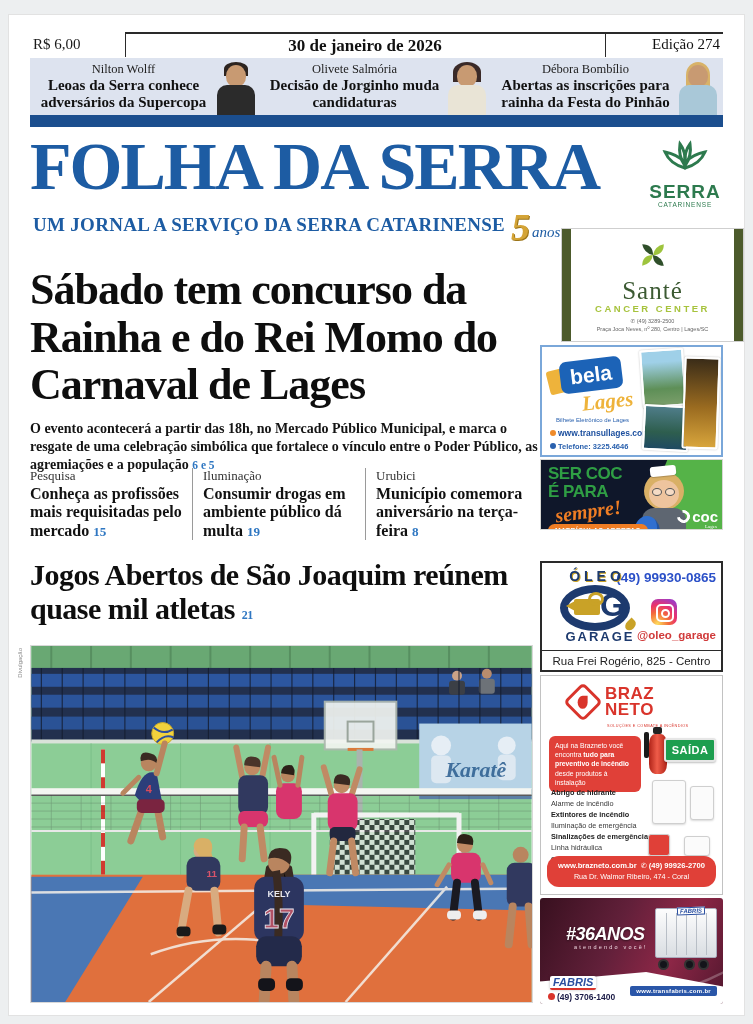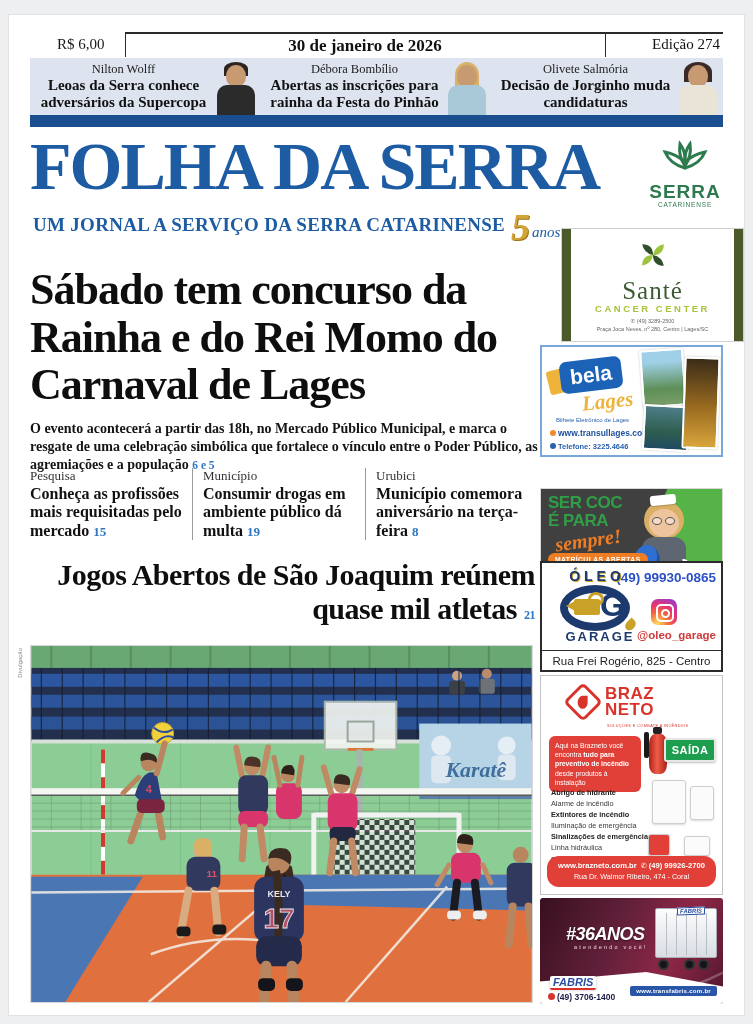--- a/index.html
+++ b/index.html
@@ -2,21 +2,21 @@
 <html><head>
 <meta charset="utf-8">
 <style>
   * { margin:0; padding:0; box-sizing:border-box; }
   html,body { width:753px; height:1024px; }
   body { background:#edeff0; font-family:"Liberation Serif", serif; position:relative; overflow:hidden; }
   .page { position:absolute; left:8px; top:14px; width:737px; height:1002px; background:#fff; border:1px solid #e2e2e2; }
   .abs { position:absolute; }
 
   
-  .price { left:33px; top:36px; font-size:15px; color:#1a1a1a;margin-left:24px; }
+  .price { left:33px; top:36px; font-size:15px; color:#1a1a1a; }
   .topline { left:125px; top:32px; width:598px; border-top:2px solid #2a2a2a; }
   .vdiv { top:32px; height:25px; border-left:1px solid #2a2a2a; }
   .vd1 { left:125px; } .vd2 { left:605px; }
   .date { left:200px; top:36px; width:330px; text-align:center; font-weight:bold; font-size:17px; color:#111; }
   .edition { left:608px; top:36px; width:112px; text-align:right; font-size:15px; color:#111; }
 
   
   .teasers { left:30px; top:58px; width:693px; height:57px; background:#dde3ef; display:flex; }
   .tz { flex:1; position:relative; padding:4px 50px 2px 6px; }
   .tz .nm { text-align:center; font-size:12.5px; color:#222; }
@@ -48,21 +48,21 @@
 
   
   .briefs { left:30px; top:468px; width:508px; display:flex; }
   .brief { flex:1; padding:0 10px; }
   .brief:first-child { padding-left:0; }
   .brief + .brief { border-left:1px solid #9a9a9a; }
   .brief .kick { font-size:13px; color:#333; margin-bottom:1px; }
   .brief .bh { font-size:16px; font-weight:bold; line-height:1.15; color:#111; }
 
   
-  .hl2 { left:30px; top:558px; width:505px; font-size:30px; font-weight:bold; line-height:1.12; letter-spacing:-.5px; color:#0e0e0e;text-align:right; }
+  .hl2 { left:30px; top:558px; width:505px; font-size:30px; font-weight:bold; line-height:1.12; letter-spacing:-.5px; color:#0e0e0e; }
   .credit { left:17px; top:648px; writing-mode:vertical-rl; transform:rotate(180deg); font-family:"Liberation Sans",sans-serif; font-size:6px; color:#8a8a8a; }
   .photo { left:30px; top:645px; width:503px; height:358px; border:1px solid #d8d8d8; }
 
   
   .ad { left:540px; width:183px; background:#fff; overflow:hidden; }
 
   
   .ad-sante { top:228px; height:114px; border:1px solid #cfcfcf; text-align:center;margin-left:21px; }
   .ad-sante .bar { position:absolute; top:0; width:9px; height:100%; background:#4c5a2b; }
   .ad-sante .bl { left:0; } .ad-sante .br { right:0; }
@@ -79,21 +79,21 @@
   .bela-web { position:absolute; left:8px; top:81px; font-size:8.5px; font-weight:bold; color:#1c4f9e; font-family:"Liberation Sans",sans-serif; }
   .bela-tel { position:absolute; left:8px; top:95px; font-size:7.5px; font-weight:bold; color:#2a61ae; font-family:"Liberation Sans",sans-serif; }
   .dot { display:inline-block; width:6px; height:6px; border-radius:50%; margin-right:2px; }
   .bela-pics { position:absolute; right:2px; top:2px; width:78px; height:104px; }
   .bp { position:absolute; border:2px solid #fff; border-radius:2px; box-shadow:0 0 2px rgba(0,0,0,.3); }
   .bp1 { left:0; top:0; width:44px; height:58px; background:linear-gradient(180deg,#9fd0e8 20%,#5e8f57 70%,#7a9e6a); transform:rotate(-4deg); }
   .bp2 { left:2px; top:56px; width:46px; height:46px; background:linear-gradient(180deg,#4f7d8a,#2e5e4e 60%,#1f4a63); transform:rotate(3deg); }
   .bp3 { right:0; top:8px; width:36px; height:92px; background:linear-gradient(180deg,#3a2c18,#9a6b20 55%,#d8a53c); transform:rotate(2deg); }
 
   
-  .ad-coc { top:459px; height:91px; background:#404040; border:1px solid #d8d8d4;margin-top:29px; }
+  .ad-coc { top:459px; height:71px; background:#0f172a; border:1px solid #d8d8d4; }
   .coc-blob { position:absolute; right:-16px; top:-20px; width:80px; height:130px; background:#55b348; border-radius:50% 0 0 50%/60% 0 0 60%; }
   .coc-l1 { position:absolute; left:7px; top:5px; font-family:"Liberation Sans",sans-serif; font-weight:bold; font-size:17px; color:#2f9e44; line-height:1.05; letter-spacing:-.5px; }
   .coc-script { position:absolute; left:14px; top:40px; font-style:italic; font-weight:bold; font-size:20px; color:#ef7d24; transform:rotate(-8deg); }
   .coc-btn { position:absolute; left:7px; top:64px; background:#ef7d24; color:#fff; border-radius:9px; font-family:"Liberation Sans",sans-serif; font-size:6.8px; font-weight:bold; padding:3px 7px; letter-spacing:.4px; }
   .coc-tel { position:absolute; left:7px; top:80px; font-family:"Liberation Sans",sans-serif; font-weight:bold; font-size:10.5px; color:#2f9e44; }
   .coc-web { position:absolute; left:12px; top:92px; font-style:italic; font-size:8px; color:#ef7d24; font-weight:bold; }
   .coc-girl { position:absolute; right:28px; top:8px; width:60px; height:90px; }
   .cg-hair { position:absolute; left:10px; top:4px; width:40px; height:38px; border-radius:50%; background:#d9b066; }
   .cg-bow { position:absolute; left:16px; top:-2px; width:26px; height:10px; background:#fff; border-radius:3px; transform:rotate(-6deg); box-shadow:0 1px 1px rgba(0,0,0,.2); }
   .cg-face { position:absolute; left:15px; top:12px; width:30px; height:28px; border-radius:50%; background:#eec49e; }
@@ -178,32 +178,32 @@
   <div class="tz">
     <div class="nm">Nilton Wolff</div>
     <div class="hl">Leoas da Serra conhece adversários da Supercopa</div>
     <div class="pt v1">
         <div class="hair"></div>
         <div class="hd"></div>
         <div class="bd"></div>
       </div>
   </div>
   <div class="tz">
-    <div class="nm">Débora Bombílio</div>
-    <div class="hl">Abertas as inscrições para rainha da Festa do Pinhão</div>
-    <div class="pt v3">
+    <div class="nm">Olivete Salmória</div>
+    <div class="hl">Decisão de Jorginho muda candidaturas</div>
+    <div class="pt v2">
         <div class="hair"></div>
         <div class="hd"></div>
         <div class="bd"></div>
       </div>
   </div>
   <div class="tz">
-    <div class="nm">Olivete Salmória</div>
-    <div class="hl">Decisão de Jorginho muda candidaturas</div>
-    <div class="pt v2">
+    <div class="nm">Débora Bombílio</div>
+    <div class="hl">Abertas as inscrições para rainha da Festa do Pinhão</div>
+    <div class="pt v3">
         <div class="hair"></div>
         <div class="hd"></div>
         <div class="bd"></div>
       </div>
   </div>
 </div>
 <div class="abs navybar"></div>
 
 <div class="abs mast">FOLHA DA SERRA</div>
 <div class="abs slogo">
@@ -229,21 +229,21 @@
   <span>O evento acontecerá a partir das 18h, no Mercado Público Municipal, e marca o resgate de uma celebração simbólica que fortalece o vínculo entre o Poder Público, as agremiações e a população</span>
   <span class="pgnum">6 e 5</span>
 </div>
 
 <div class="abs briefs">
   <div class="brief">
     <div class="kick">Pesquisa</div>
     <div class="bh"><span>Conheça as profissões mais requisitadas pelo mercado</span> <span class="pgnum">15</span></div>
   </div>
   <div class="brief">
-    <div class="kick">Município</div>
+    <div class="kick">Iluminação</div>
     <div class="bh"><span>Consumir drogas em ambiente público dá multa</span> <span class="pgnum">19</span></div>
   </div>
   <div class="brief">
     <div class="kick">Urubici</div>
     <div class="bh"><span>Município comemora aniversário na terça-feira</span> <span class="pgnum">8</span></div>
   </div>
 </div>
 
 <div class="abs hl2">
   <span>Jogos Abertos de São Joaquim reúnem quase mil atletas</span> <span class="pgnum" style="font-size:12px;">21</span>

